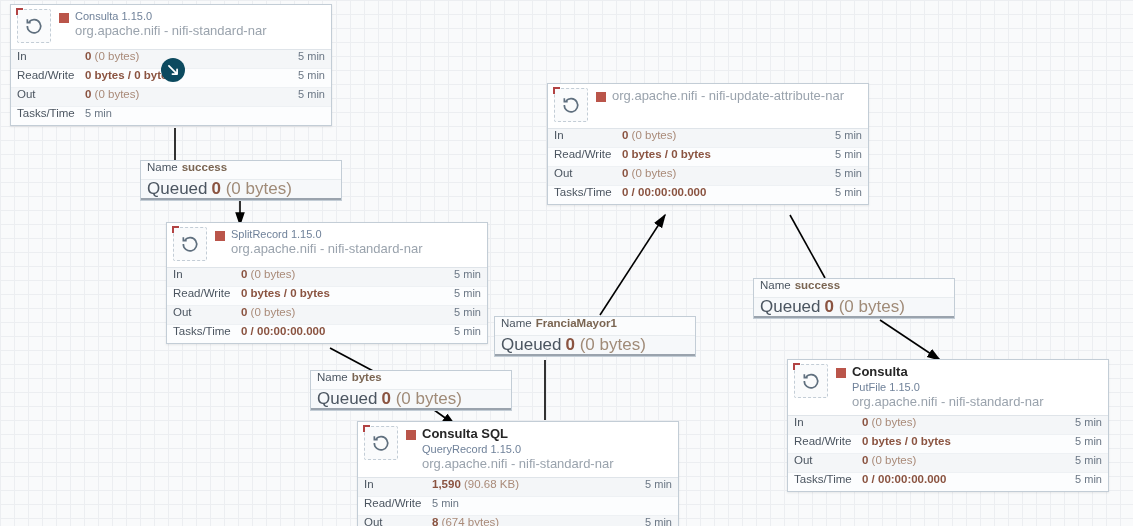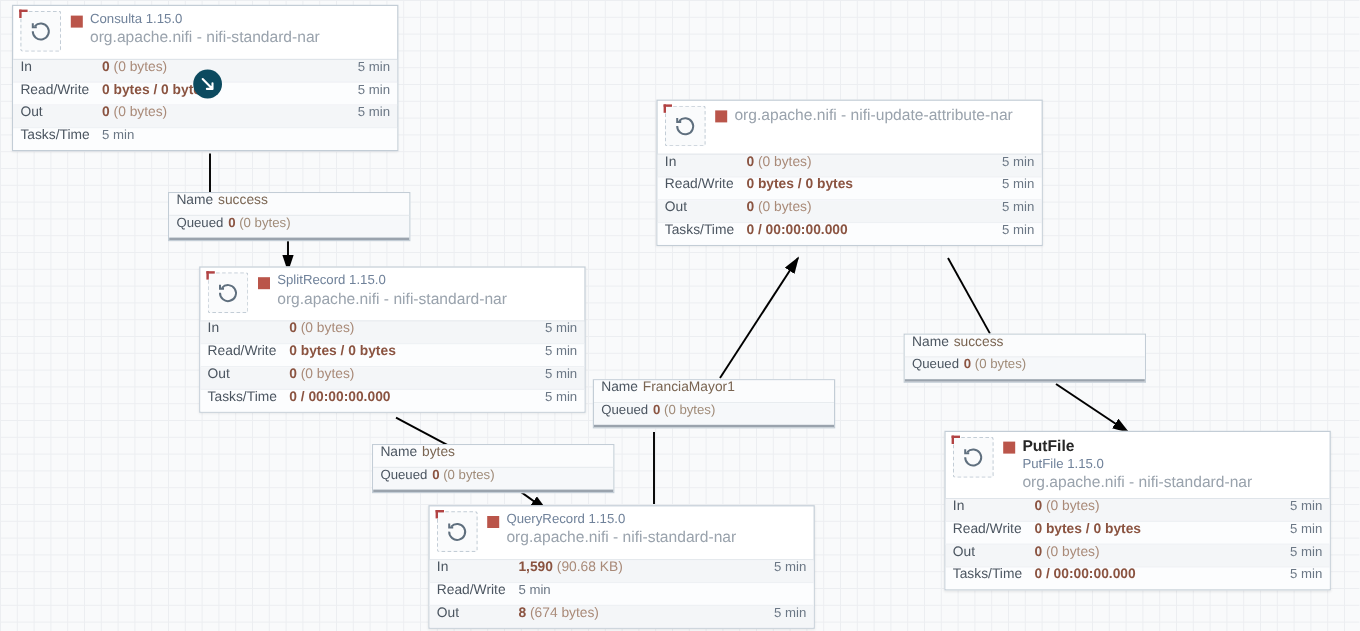--- a/index.html
+++ b/index.html
@@ -23,22 +23,22 @@
 .stat-row:nth-child(odd){background:#f4f6f8}
 .stat-row:nth-child(even){background:#fcfdfe}
 .stat-row:last-child{border-bottom:none}
 .stat-label{width:68px;color:#4b5560}
 .stat-val{flex:1;color:#8a5340;font-weight:700}
 .stat-val .paren{color:#a98a78;font-weight:400}
 .stat-time{color:#6b7785;font-size:11px}
 .connection{position:absolute;width:200px;background:#fff;border:1px solid #c3cdd6}
 .connection .name-row{height:18px;display:flex;align-items:flex-start;padding:0 6px;font-size:11.5px;border-bottom:1px solid #e8ecef;background:#fbfcfd}
 .connection .name-row .lbl{color:#4b5560;margin-right:4px}
-.connection .name-row .val{color:#7a6552;font-weight:400}
-.connection .queue-row{height:18px;display:flex;padding:0 6px;font-size:11px;border-bottom:2px solid #9aa3ad;background:#f6f8fa}
+.connection .name-row .val{color:#7a6552;font-weight:700}
+.connection .queue-row{height:18px;display:flex;align-items:center;padding:0 6px;font-size:17px;border-bottom:2px solid #9aa3ad;background:#f6f8fa}
 .connection .queue-row .lbl{color:#4b5560;margin-right:4px}
 .connection .queue-row .val{color:#8a5340;font-weight:700}
 .connection .queue-row .paren{color:#a08b78;font-weight:400}
 .arrow-blob{position:absolute;width:24px;height:24px;border-radius:50%;background:#0c4a5f;display:flex;align-items:center;justify-content:center;color:#fff}
 .arrow-blob svg{width:14px;height:14px;fill:#fff}
 </style>
 </head>
 <body>
 
 <div class="canvas">
@@ -144,20 +144,21 @@
   <div class="proc-header">
     <div class="proc-icon">
           <span class="corner-dot"></span>
           <svg viewBox="0 0 24 24">
             <path d="M4 12a8 8 0 1 0 2-5"></path>
             <path d="M4 4v4h4"></path>
           </svg>
         </div>
     <div class="status-sq"></div>
     <div class="proc-titles">
+      <span class="proc-title">Consulta SQL</span>
       <span class="proc-sub">QueryRecord 1.15.0</span>
       <span class="proc-bundle">org.apache.nifi - nifi-standard-nar</span>
     </div>
   </div>
   <div class="stats">
     <div class="stat-row">
           <span class="stat-label">In</span>
           <span class="stat-val"><span>1,590</span> <span class="paren">(90.68 KB)</span></span>
           <span class="stat-time">5 min</span>
         </div>
@@ -216,21 +217,21 @@
   <div class="proc-header">
     <div class="proc-icon">
           <span class="corner-dot"></span>
           <svg viewBox="0 0 24 24">
             <path d="M4 12a8 8 0 1 0 2-5"></path>
             <path d="M4 4v4h4"></path>
           </svg>
         </div>
     <div class="status-sq"></div>
     <div class="proc-titles">
-      <span class="proc-title">PutFile</span>
+      <span class="proc-title">Consulta</span>
       <span class="proc-sub">PutFile 1.15.0</span>
       <span class="proc-bundle">org.apache.nifi - nifi-standard-nar</span>
     </div>
   </div>
   <div class="stats">
     <div class="stat-row">
           <span class="stat-label">In</span>
           <span class="stat-val"><span>0</span> <span class="paren">(0 bytes)</span></span>
           <span class="stat-time">5 min</span>
         </div>

